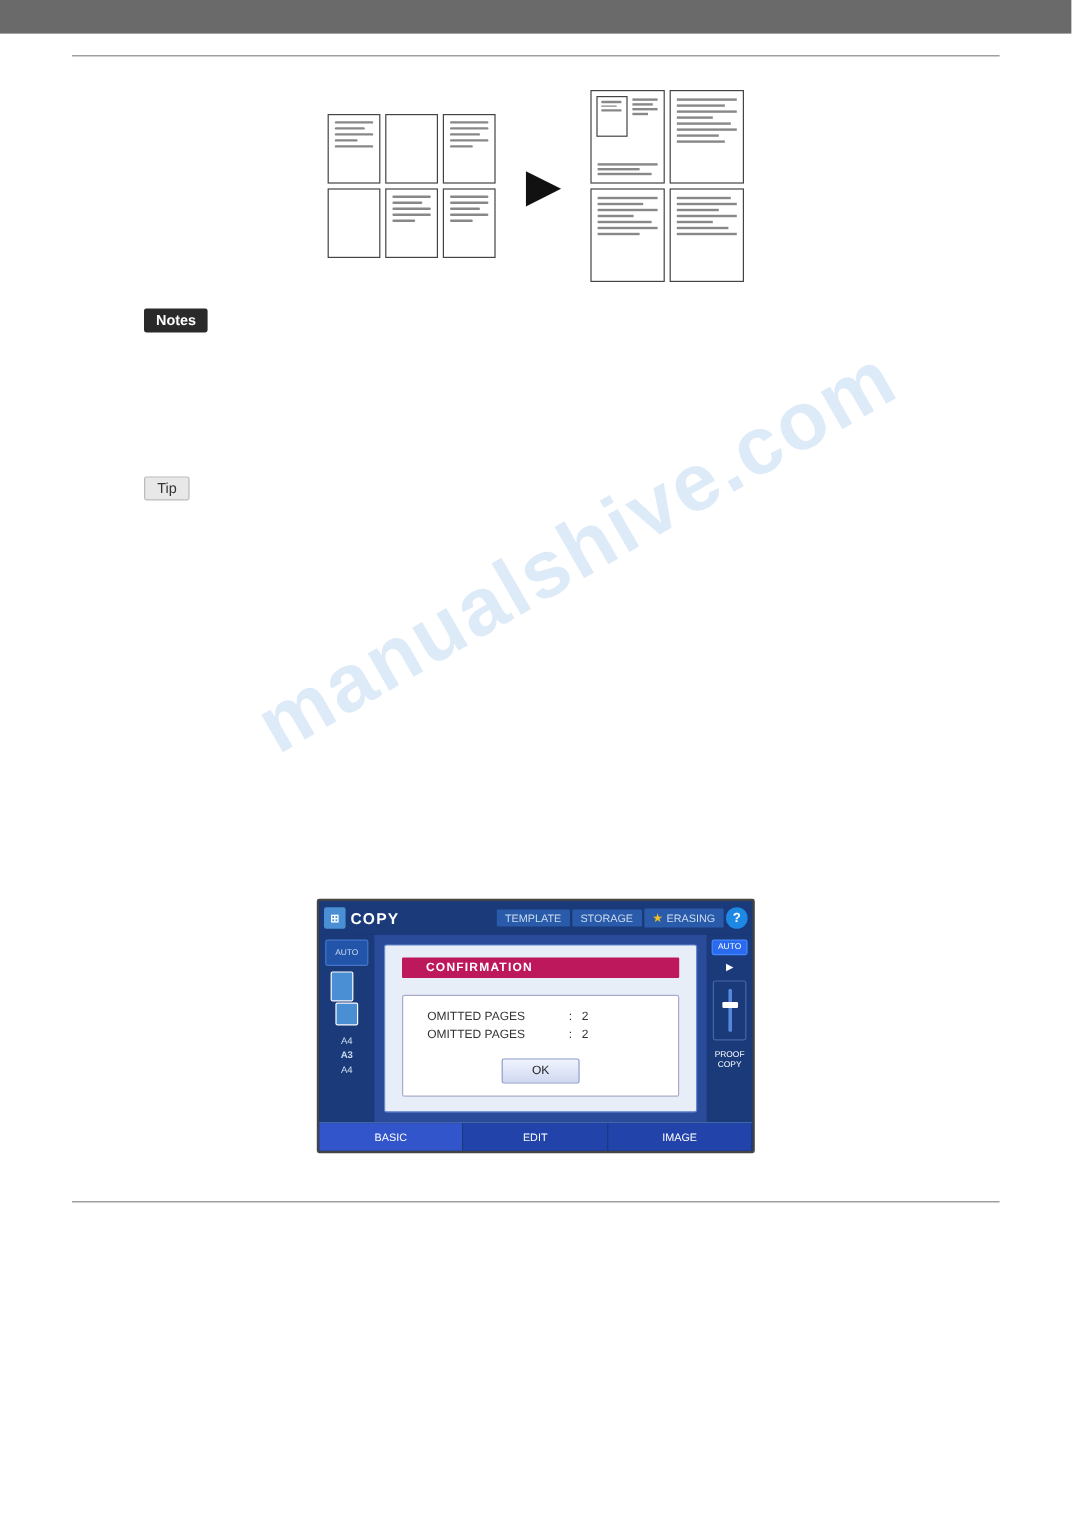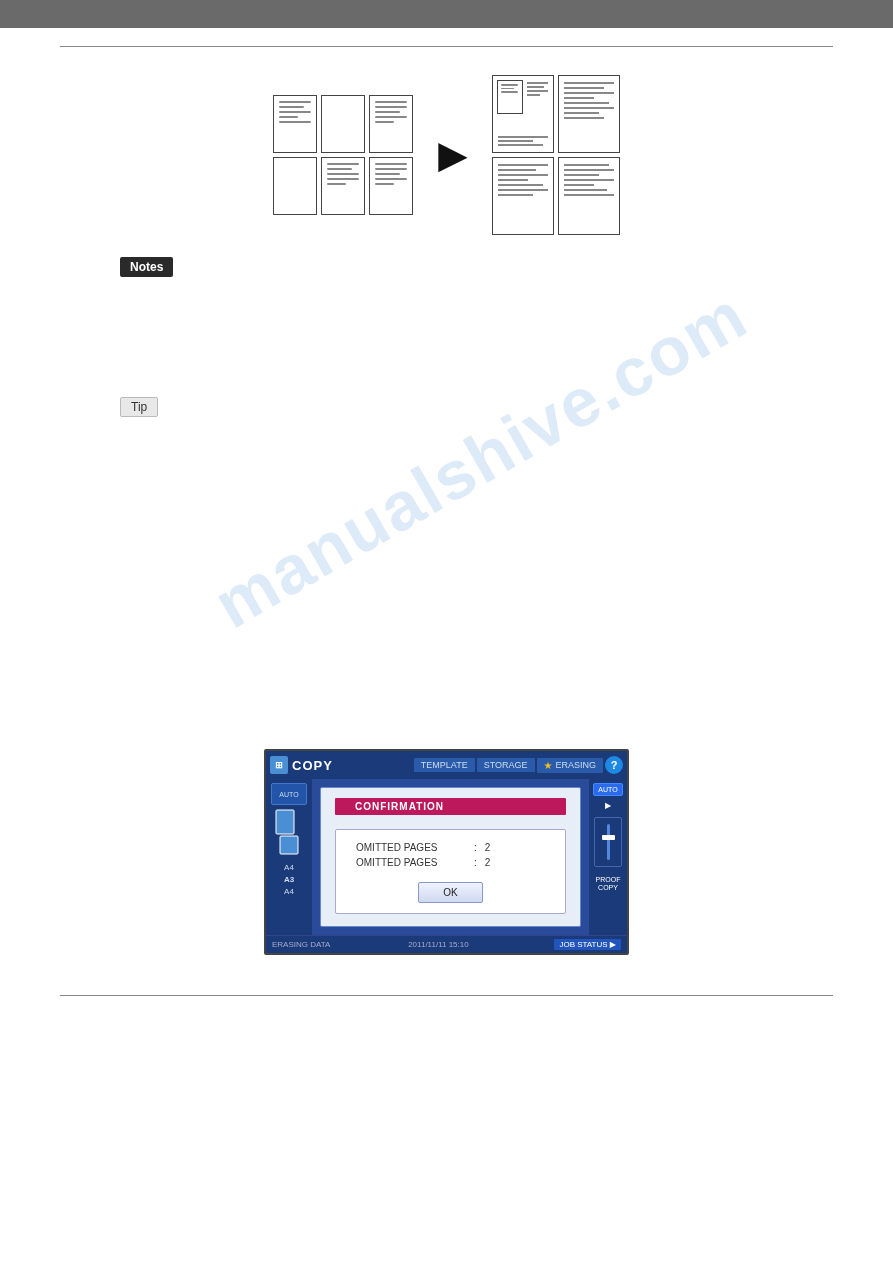--- a/index.html
+++ b/index.html
@@ -626,23 +626,23 @@
         <div class="screen-slider-area">
           <div style="width:3px;height:36px;background:#5588dd;border-radius:2px;position:relative;">
             <div style="position:absolute;top:30%;left:-5px;width:13px;height:5px;background:#fff;border-radius:1px;"></div>
           </div>
         </div>
         <div style="color:#fff;font-size:7px;margin-top:6px;text-align:center;line-height:1.2;width:32px;word-break:break-word;">PROOF COPY</div>
       </div>
 
     </div>
 
-
-    <div class="screen-statusbar">
-      <span>ERASING DATA</span>
-      <span style="margin-left:auto;margin-right:8px;">2011/11/11  15:10</span>
-      <span class="screen-jobstatus">JOB STATUS ▶</span>
-    </div>
+    <div class="screen-bottom-tabs">
+      <div class="screen-btab active">BASIC</div>
+      <div class="screen-btab">EDIT</div>
+      <div class="screen-btab">IMAGE</div>
+    </div>
+
 
   </div>
 </div>
 
 <hr class="bottom-rule">
 
 </body></html>

